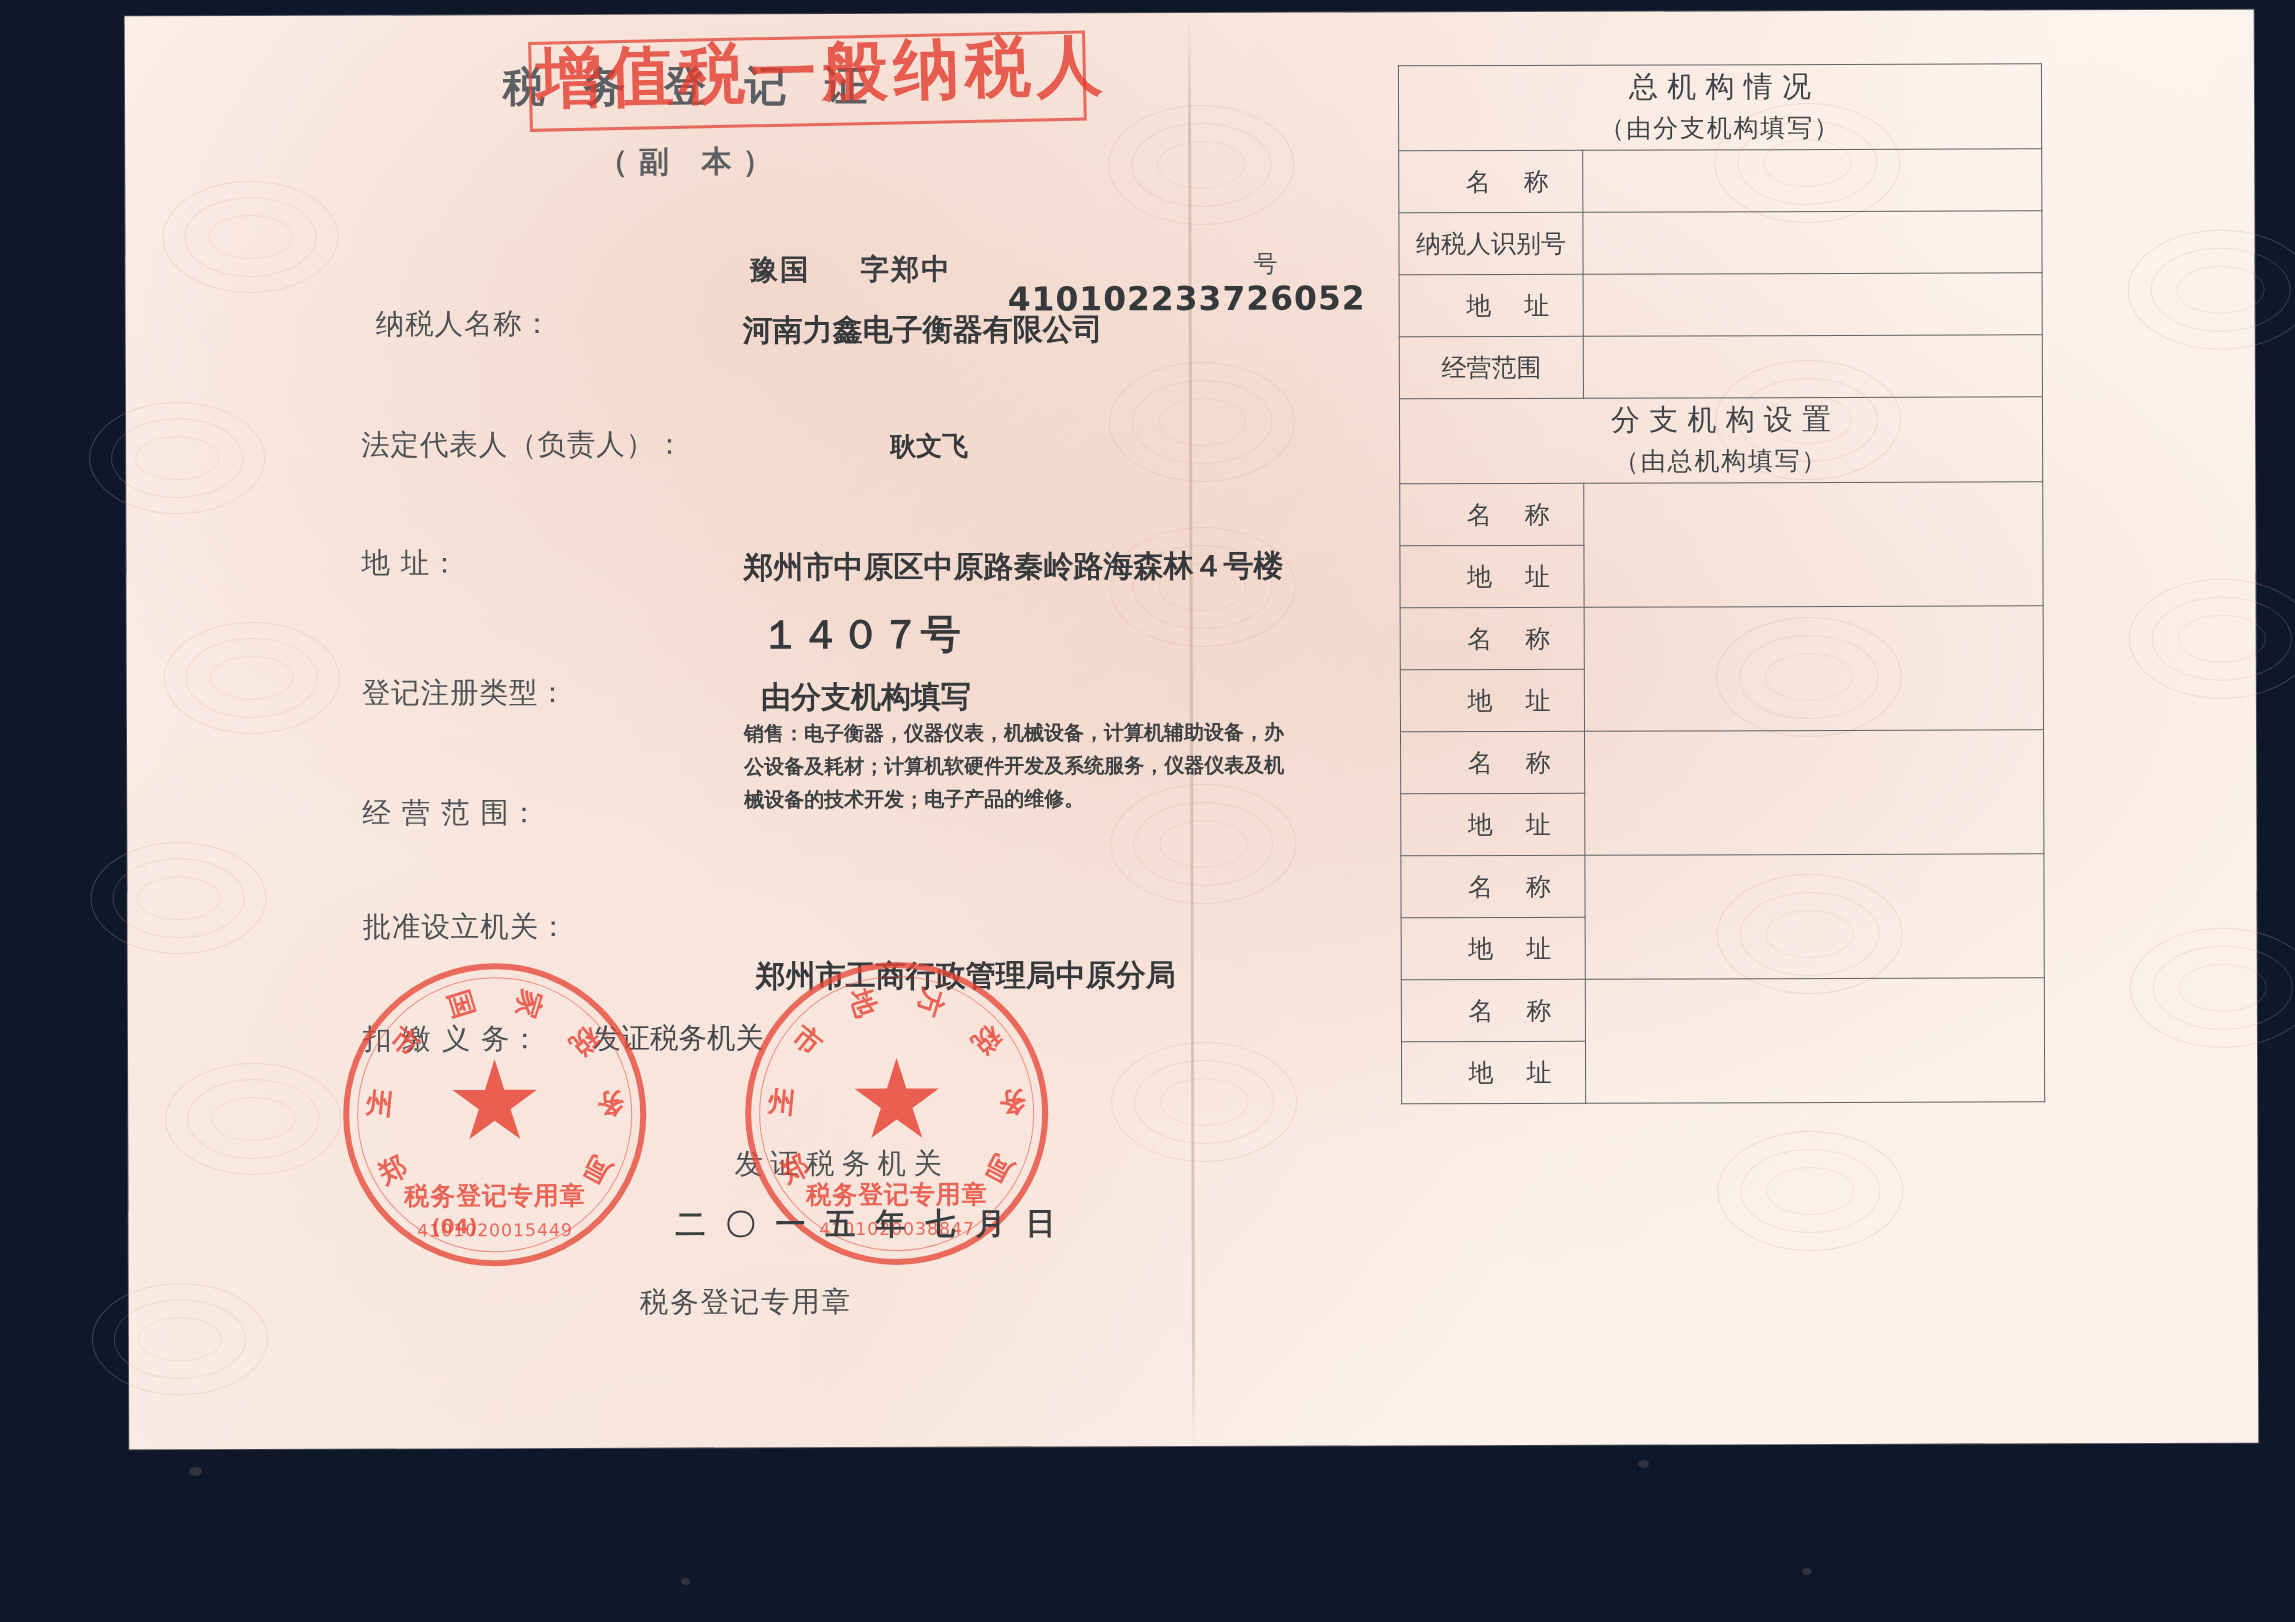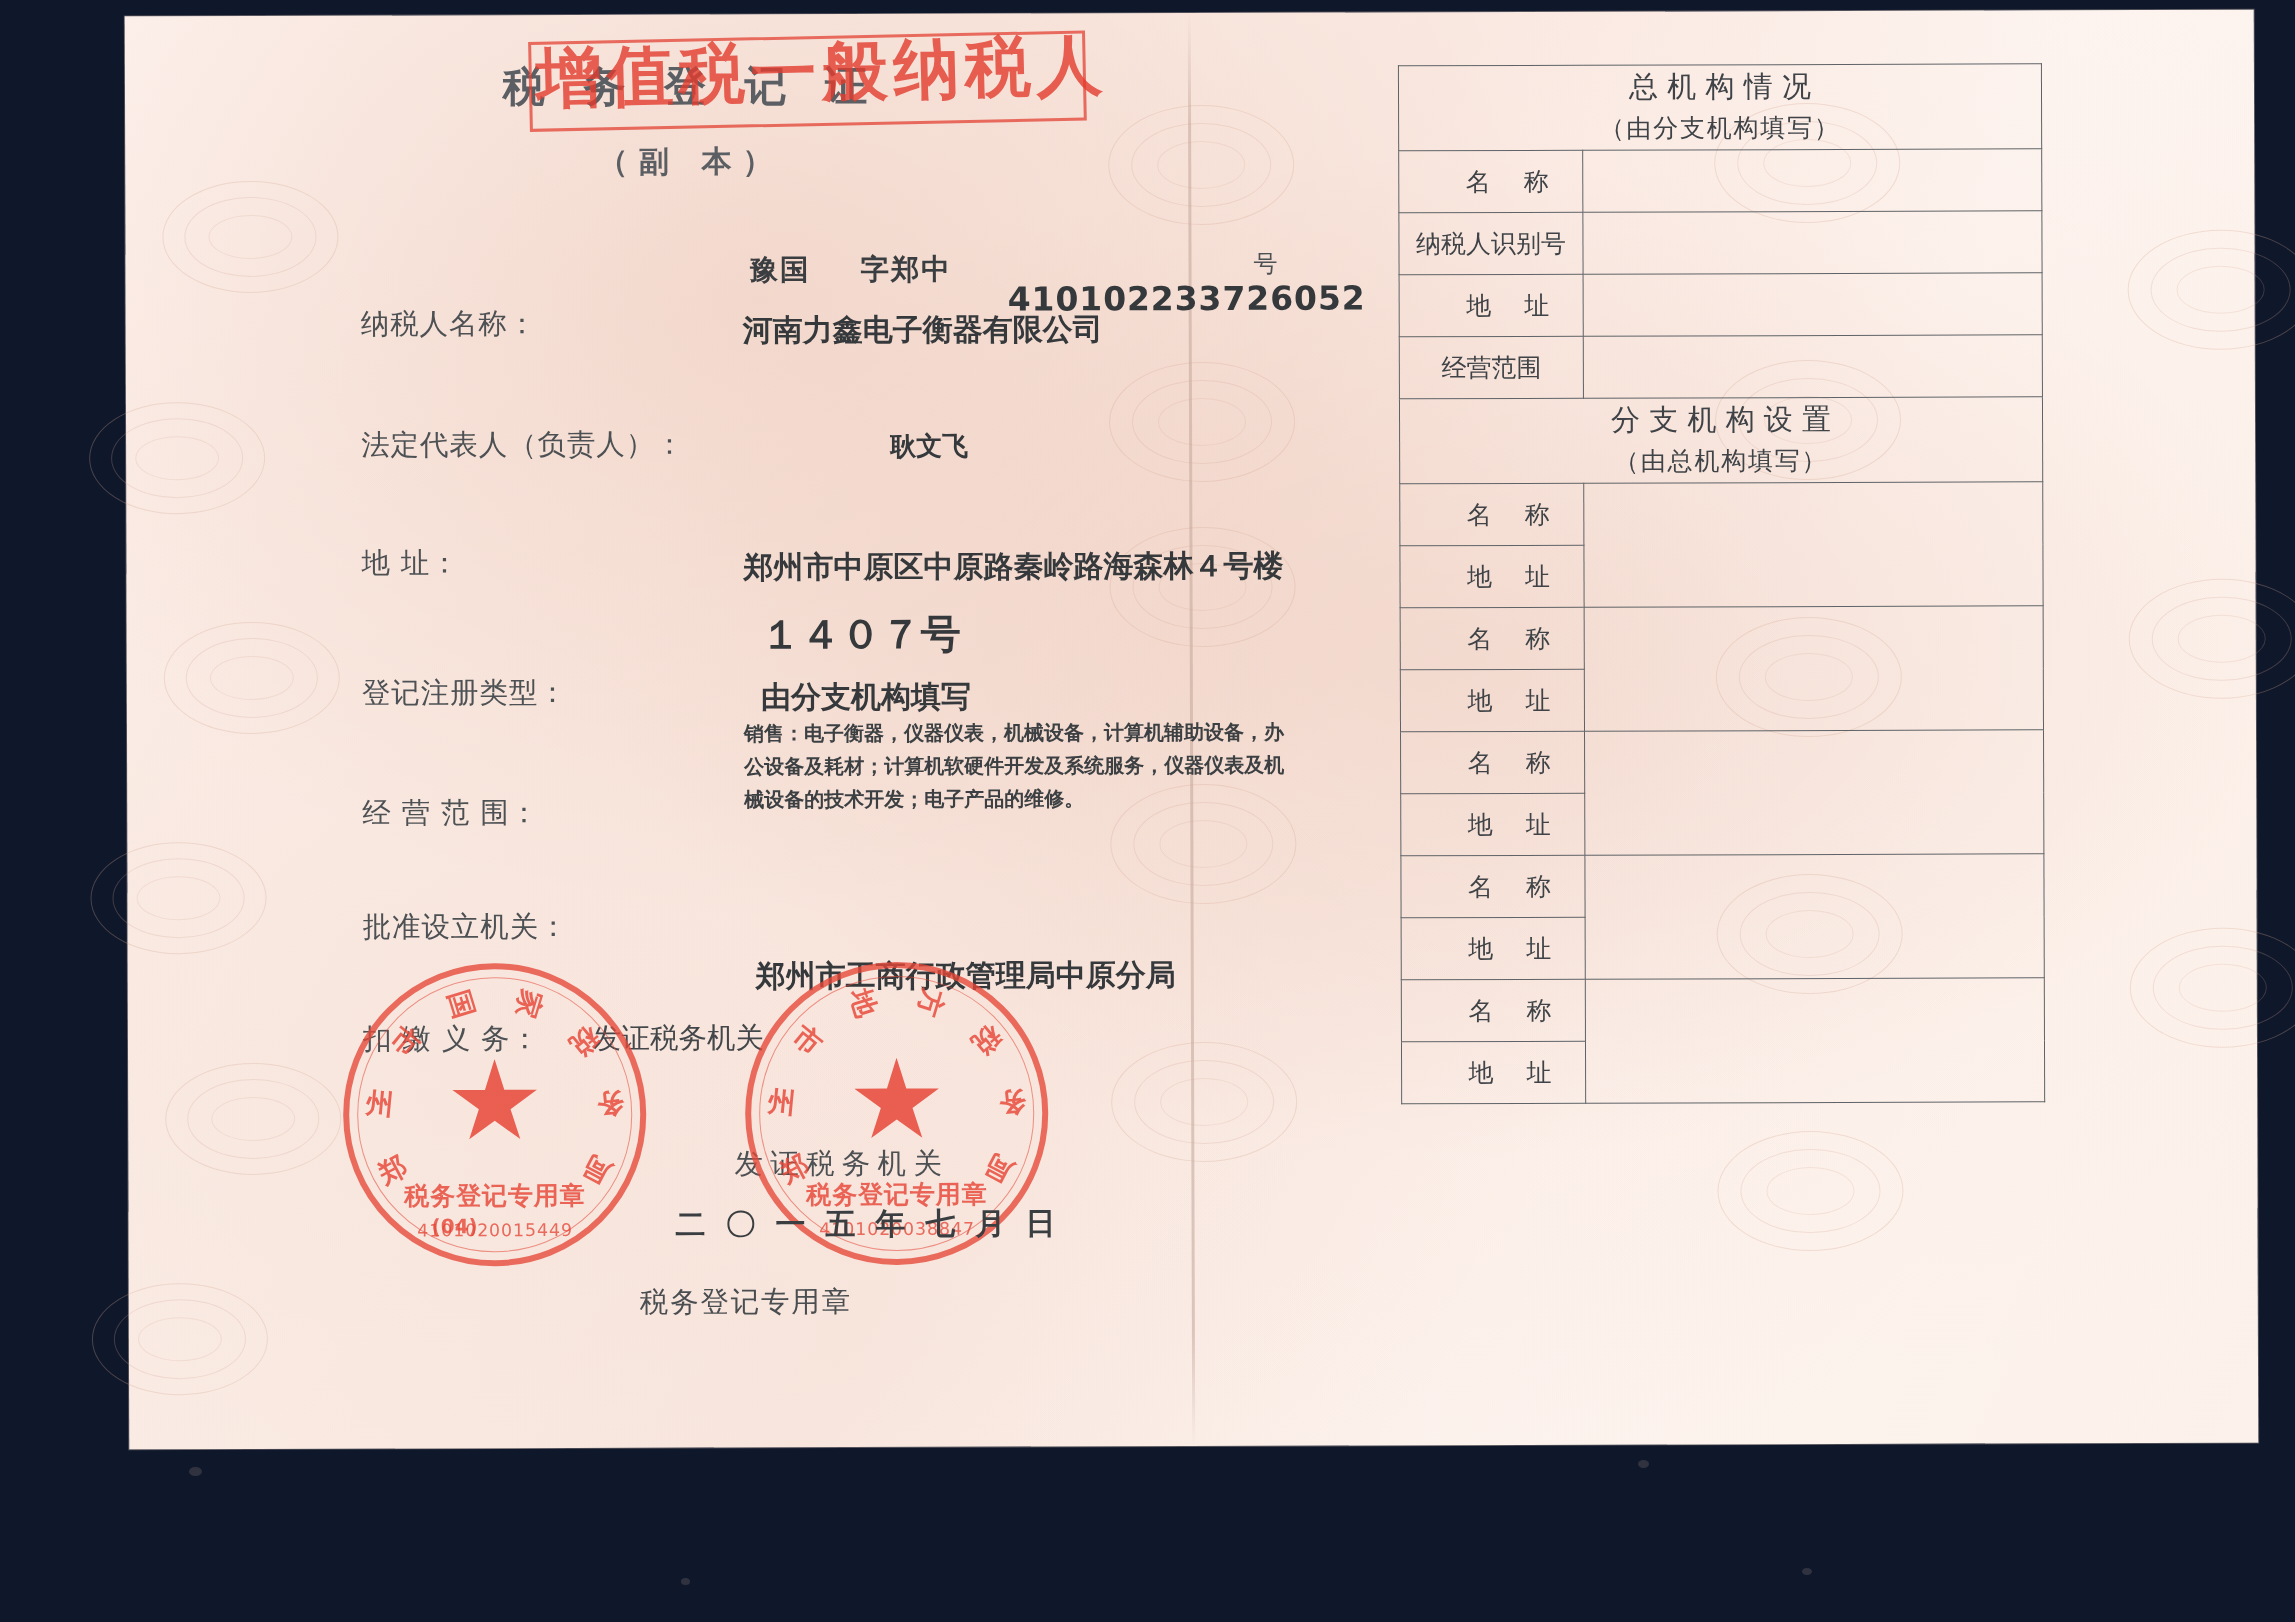--- a/index.html
+++ b/index.html
@@ -391,21 +391,21 @@
       <div id="vat-stamp">
         <div class="vat-box"></div>
         <div class="vat-text zh">增值税一般纳税人</div>
       </div>
 
       <div id="reg-no-prefix" class="zh">豫国</div>
       <div id="reg-no-zi" class="zh">字郑中</div>
       <div id="reg-no-digits">410102233726052</div>
       <div id="reg-no-hao" class="zh">号</div>
 
-      <div class="label zh" style="left:235px; top:290px;">纳税人名称：</div>
+      <div class="label zh" style="left:250px; top:290px;">纳税人名称：</div>
       <div class="value zh value-print" style="left:617px; top:296px; font-size:30px;">河南力鑫电子衡器有限公司</div>
 
       <div class="label zh" style="left:235px; top:411px;">法定代表人（负责人）：</div>
       <div class="value zh value-print" style="left:764px; top:415px; font-size:26px;">耿文飞</div>
 
       <div class="label zh" style="left:235px; top:529px;">地        址：</div>
       <div class="value zh value-print" style="left:617px; top:533px; font-size:30px;">郑州市中原区中原路秦岭路海森林４号楼</div>
       <div class="value zh value-print" style="left:634px; top:593px; font-size:40px;">１４０７号</div>
 
       <div class="label zh" style="left:235px; top:659px;">登记注册类型：</div>

